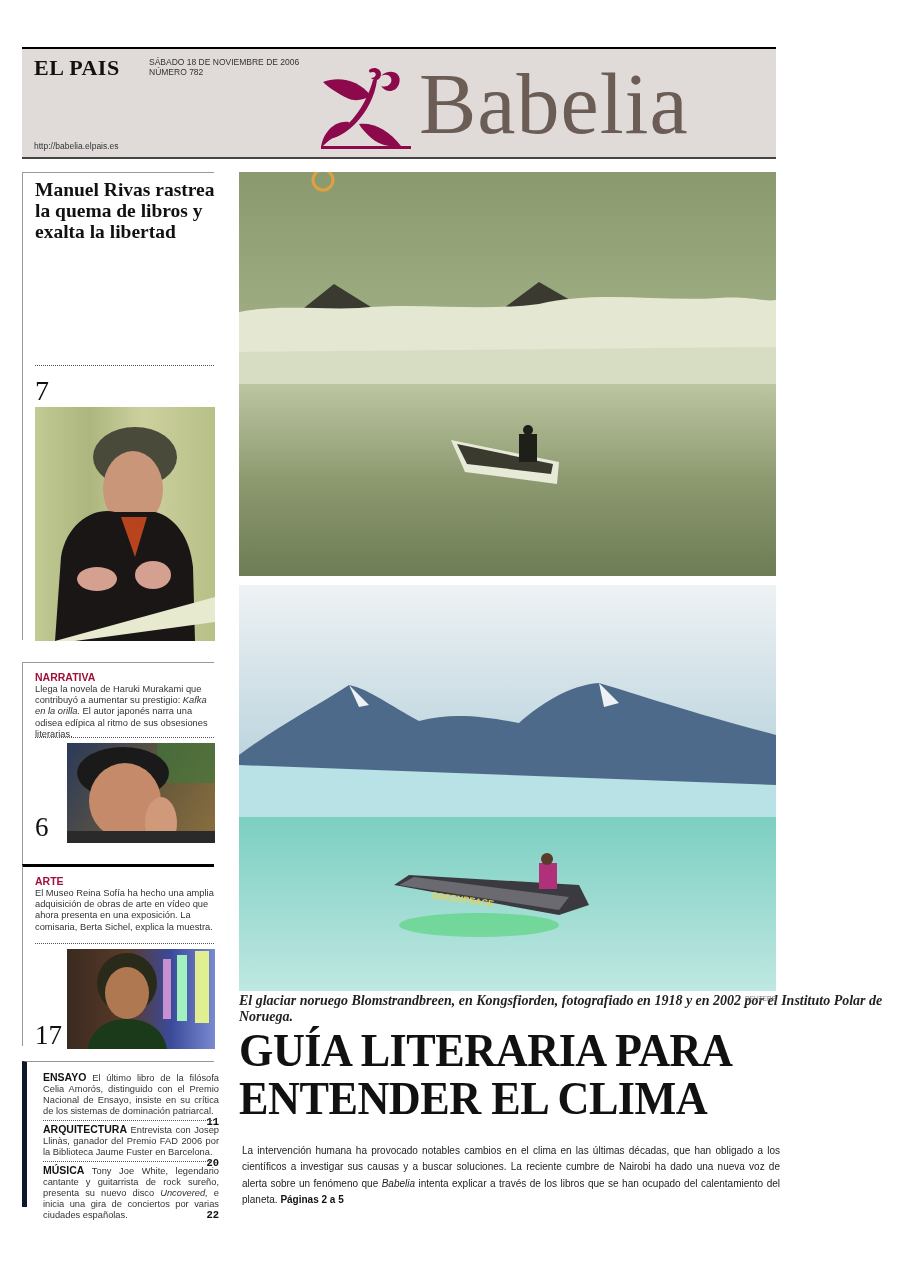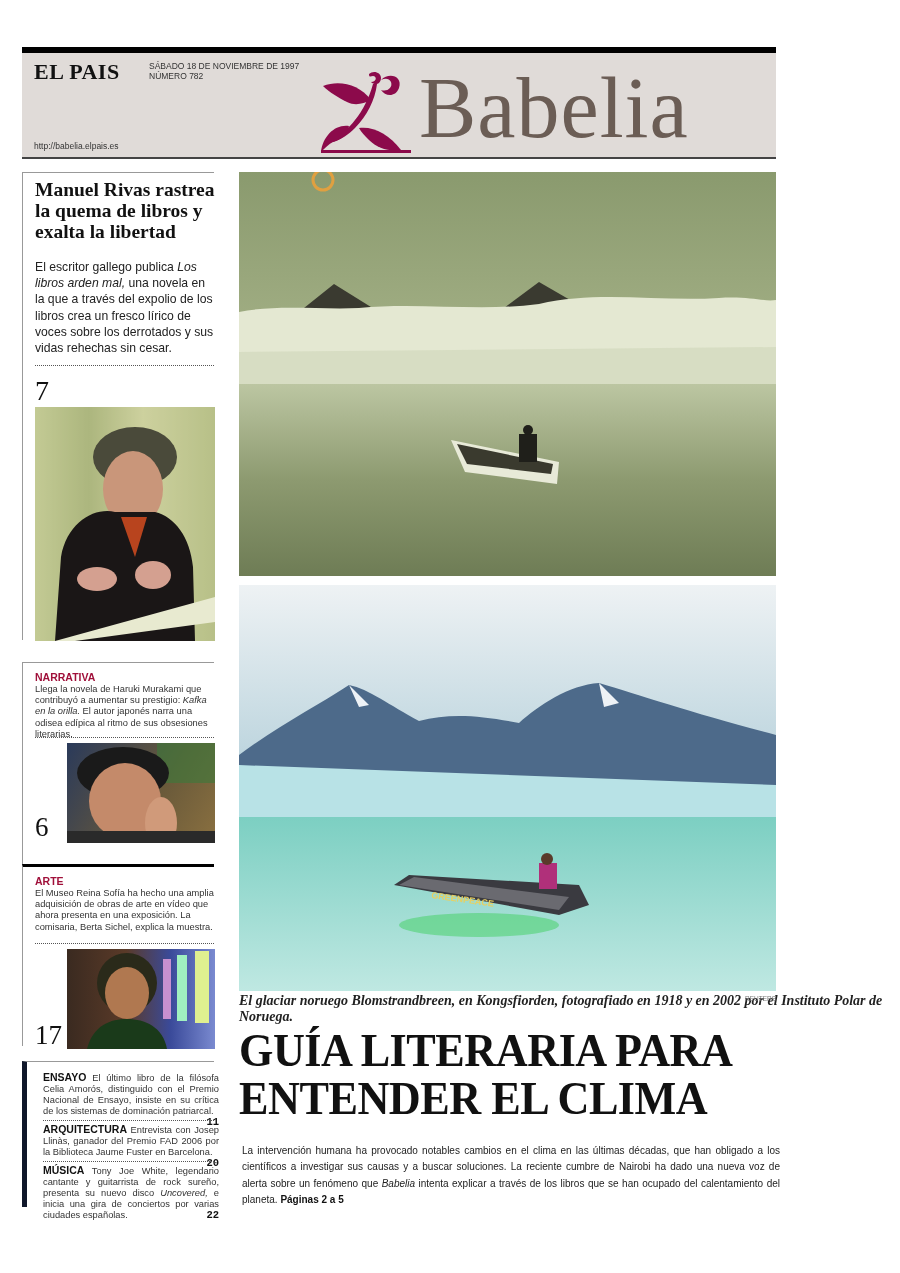--- a/index.html
+++ b/index.html
@@ -1,19 +1,19 @@
 <!DOCTYPE html>
 <html><head>
 <meta charset="utf-8">
 <style>
   * { box-sizing: border-box; margin: 0; padding: 0; }
   body { width: 900px; height: 1273px; background: #ffffff; position: relative; overflow: hidden; font-family: "Liberation Sans", sans-serif; color: #222; }
 
   
-  .masthead { position: absolute; left: 22px; top: 47px; width: 754px; height: 112px; background: #e0dbd8; border-top: 6px solid #000000; border-bottom: 2px solid #444; }
+  .masthead { position: absolute; left: 22px; top: 47px; width: 754px; height: 112px; background: #e0dbd8; border-top: 2px solid #000000; border-bottom: 2px solid #444; }
   .elpais { position: absolute; left: 12px; top: 6px; font-family: "Liberation Serif", serif; font-weight: bold; font-size: 22px; letter-spacing: 0.5px; color: #111; }
   .dateline { position: absolute; left: 127px; top: 8px; font-size: 8.5px; line-height: 10px; color: #333; }
   .url { position: absolute; left: 12px; bottom: 6px; font-size: 8.5px; color: #333; }
   .logo-glyph { position: absolute; left: 297px; top: 17px; width: 96px; height: 86px; }
   .babelia { position: absolute; left: 397px; top: 0px; font-family: "Liberation Serif", serif; font-size: 86px; line-height: 110px; color: #6b5d55; letter-spacing: 1px; }
 
   
   .leftcol { position: absolute; left: 22px; width: 192px; }
   .block-lead { top: 172px; height: 468px; border-left: 1px solid #999; border-top: 1px solid #999; }
   .lead-title { position: absolute; left: 12px; top: 6px; width: 180px; font-family: "Liberation Serif", serif; font-size: 19.5px; line-height: 21px; color: #111; }
@@ -41,41 +41,40 @@
   .headline { position: absolute; left: 239px; top: 1026px; width: 560px; font-family: "Liberation Serif", serif; font-size: 47px; line-height: 48px; color: #111; letter-spacing: -0.5px; transform: scaleX(0.94); transform-origin: left top; }
   .standfirst { position: absolute; left: 242px; top: 1143px; width: 538px; font-size: 10px; line-height: 16.3px; color: #222; text-align: justify; }
   .standfirst b { color: #111; }
 </style>
 </head>
 <body>
 
 <header class="masthead">
   <div class="elpais">EL PAIS</div>
   <div class="dateline">
-    <div>SÁBADO 18 DE NOVIEMBRE DE 1997</div>
+    <div>SÁBADO 18 DE NOVIEMBRE DE 2006</div>
     <div>NÚMERO 782</div>
   </div>
   <div class="url">http://babelia.elpais.es</div>
   <svg class="logo-glyph" viewBox="0 0 96 86">
     <g fill="#8c0a4b">
       <path d="M4 16 C20 10 40 14 52 30 C44 34 36 36 28 32 C20 28 10 22 4 16 Z"></path>
       <path d="M50 4 C54 0 62 2 62 8 C62 14 56 16 52 12 C58 12 58 6 54 6 C52 6 50 8 50 4 Z"></path>
       <path d="M62 10 C70 2 84 6 80 18 C76 28 66 26 62 20 C68 22 74 18 72 12 C70 8 66 8 62 10 Z"></path>
       <path d="M58 14 C56 30 48 46 36 58 C30 64 22 70 14 72 L12 68 C22 64 30 58 36 50 C44 40 50 28 54 14 Z"></path>
       <path d="M2 82 C4 66 16 54 30 56 C28 64 22 70 14 72 C10 74 6 78 2 82 Z"></path>
       <path d="M40 58 C54 56 70 64 82 80 C70 82 58 78 50 70 C46 66 42 62 40 58 Z"></path>
       <rect x="2" y="80" width="90" height="3"></rect>
     </g>
   </svg>
   <div class="babelia">Babelia</div>
 </header>
 
 <section class="leftcol block-lead">
   <h2 class="lead-title">Manuel Rivas rastrea la quema de libros y exalta la libertad</h2>
-  <p class="lead-body"><span>El escritor gallego publica </span><i>Los libros arden mal,</i><span> una novela en la que a través del expolio de los libros crea un fresco lírico de voces sobre los derrotados y sus vidas rehechas sin cesar.</span></p>
   <div class="dotted" style="top:192px"></div>
   <div class="pg-num" style="left:12px; top:202px;">7</div>
   <div class="photo" style="left:12px; top:234px; width:180px; height:234px; background: linear-gradient(90deg,#c9cf9a 0%,#a8b27a 30%,#d7d8a8 60%,#b8c088 100%);">
     <svg width="180" height="234" viewBox="0 0 180 234">
       <rect x="0" y="0" width="180" height="234" fill="#b6bf87" opacity="0.3"></rect>
       <ellipse cx="100" cy="50" rx="42" ry="30" fill="#4a4a3a"></ellipse>
       <ellipse cx="98" cy="82" rx="30" ry="38" fill="#c9967a"></ellipse>
       <path d="M20 234 L26 150 C32 115 60 100 80 105 L120 105 C140 110 155 130 158 160 L160 234 Z" fill="#1a1616"></path>
       <path d="M86 110 L100 150 L112 110 Z" fill="#b8441e"></path>
       <ellipse cx="62" cy="172" rx="20" ry="12" fill="#d4a090"></ellipse>

